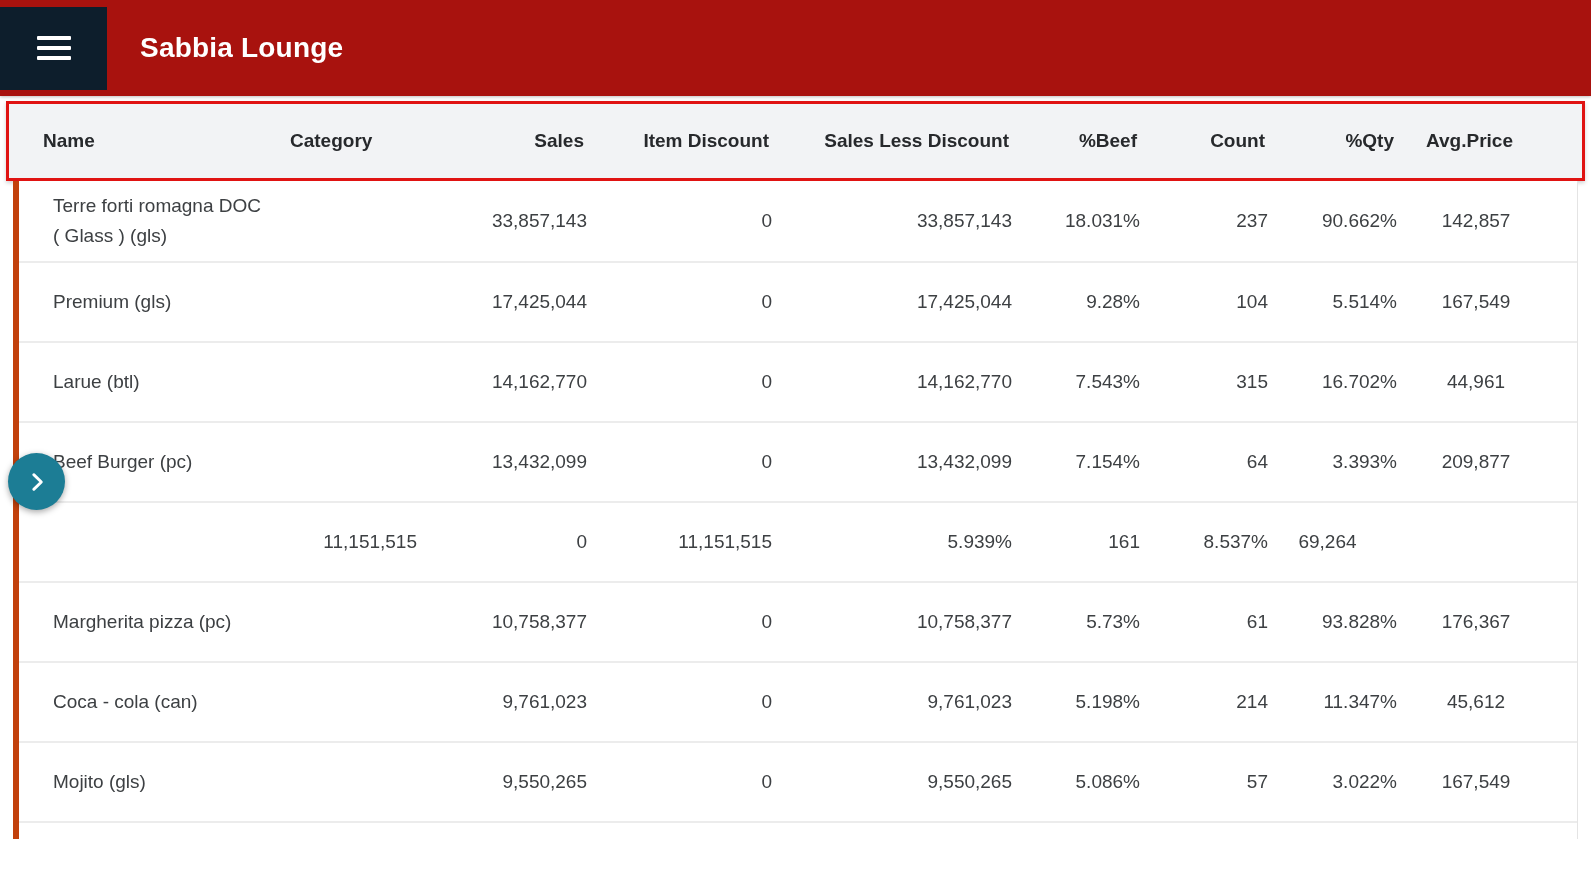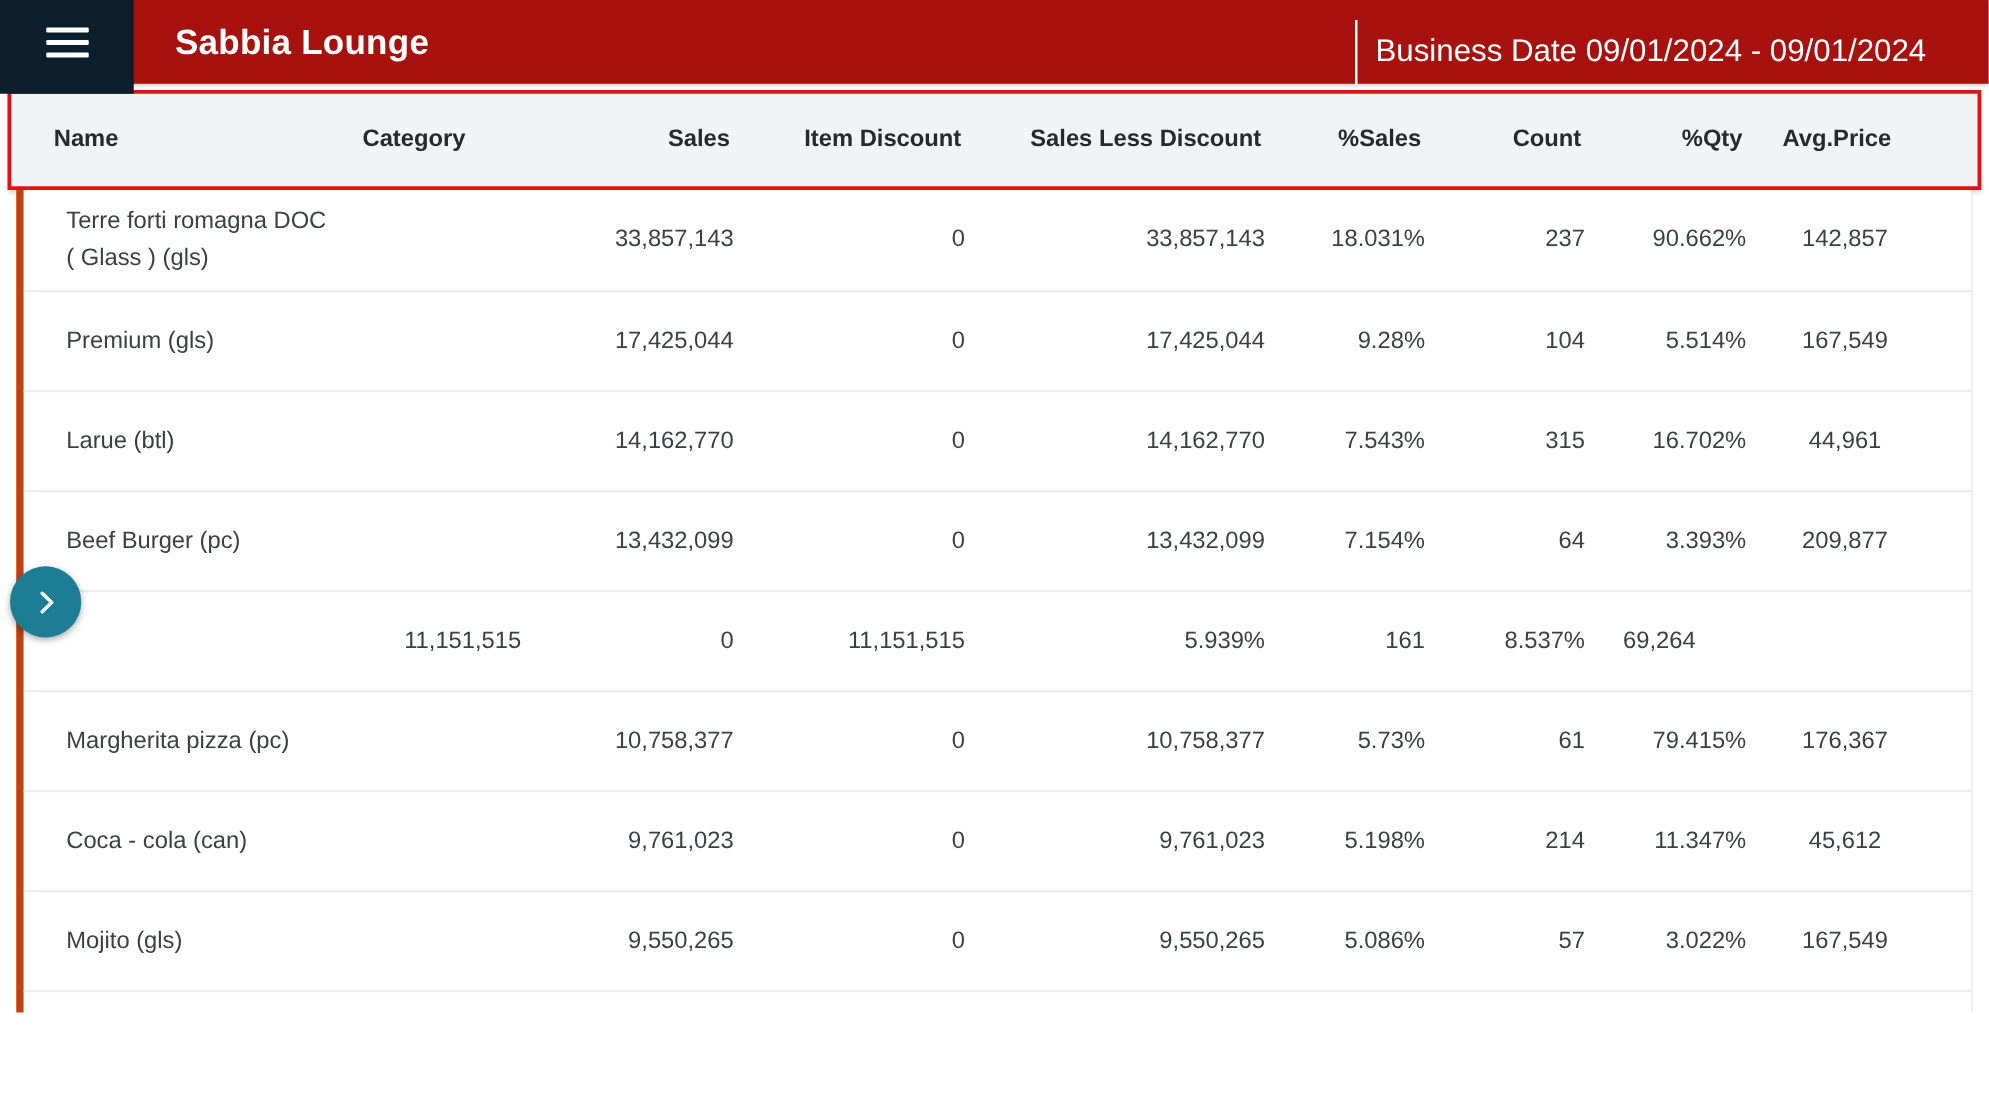--- a/index.html
+++ b/index.html
@@ -1,20 +1,20 @@
 <!DOCTYPE html>
 <html><head>
 <meta charset="utf-8">
 <style>
   * { margin:0; padding:0; box-sizing:border-box; }
   html,body { width:1591px; height:888px; overflow:hidden; background:#ffffff;
               font-family:"Liberation Sans", sans-serif; }
 
   
-  .appbar { position:relative; width:100%; height:67px; background:#a8120e;
+  .appbar { position:relative; width:100%; height:96px; background:#a8120e;
             display:flex; align-items:center; box-shadow:0 1px 3px rgba(0,0,0,.25); }
   .menu-btn { width:107px; height:83px; background:#0d1e2c; display:flex;
               align-items:center; justify-content:center; cursor:pointer; flex:0 0 auto; }
   .menu-icon { display:flex; flex-direction:column; gap:6px; }
   .menu-icon span { display:block; width:34px; height:4px; background:#ffffff; border-radius:1px; }
   .appbar-title { color:#ffffff; font-size:28px; font-weight:bold; margin-left:33px;
                   letter-spacing:.2px; white-space:nowrap; }
   .appbar-right { position:absolute; right:0; top:0; height:83px; display:flex; align-items:center; }
   .appbar-divider { width:2px; height:52px; background:#ffffff; margin-right:14px; }
   .business-date { color:#ffffff; font-size:25px; font-weight:500; margin-right:50px;
@@ -52,34 +52,30 @@
 
 <header class="appbar">
   <div class="menu-btn">
     <span class="menu-icon">
       <span></span>
         <span></span>
         <span></span>
     </span>
   </div>
   <div class="appbar-title">Sabbia Lounge</div>
-  <div class="appbar-right">
-    <div class="appbar-divider"></div>
-    <div class="business-date">Business Date 09/01/2024 - 09/01/2024</div>
-  </div>
 </header>
 
 <div class="thead-wrap">
   <div class="grid-row" id="thead">
       <div class="cell c0 a-left">Name</div>
       <div class="cell c1 a-left">Category</div>
       <div class="cell c2 a-right">Sales</div>
       <div class="cell c3 a-right">Item Discount</div>
       <div class="cell c4 a-right">Sales Less Discount</div>
-      <div class="cell c5 a-right">%Sales</div>
+      <div class="cell c5 a-right">%Beef</div>
       <div class="cell c6 a-right">Count</div>
       <div class="cell c7 a-right">%Qty</div>
       <div class="cell c8 a-right">Avg.Price</div>
     </div>
 </div>
 
 <div class="tbody" id="tbody">
     <div class="grid-row trow">
       <div class="cell c0 a-left">Terre forti romagna DOC ( Glass ) (gls)</div>
       <div class="cell c1 a-left"></div>
@@ -135,21 +131,21 @@
       <div class="cell c8 a-right">69,264</div>
     </div>
     <div class="grid-row trow">
       <div class="cell c0 a-left">Margherita pizza (pc)</div>
       <div class="cell c1 a-left"></div>
       <div class="cell c2 a-right">10,758,377</div>
       <div class="cell c3 a-right">0</div>
       <div class="cell c4 a-right">10,758,377</div>
       <div class="cell c5 a-right">5.73%</div>
       <div class="cell c6 a-right">61</div>
-      <div class="cell c7 a-right">79.415%</div>
+      <div class="cell c7 a-right">93.828%</div>
       <div class="cell c8 a-right">176,367</div>
     </div>
     <div class="grid-row trow">
       <div class="cell c0 a-left">Coca - cola (can)</div>
       <div class="cell c1 a-left"></div>
       <div class="cell c2 a-right">9,761,023</div>
       <div class="cell c3 a-right">0</div>
       <div class="cell c4 a-right">9,761,023</div>
       <div class="cell c5 a-right">5.198%</div>
       <div class="cell c6 a-right">214</div>

